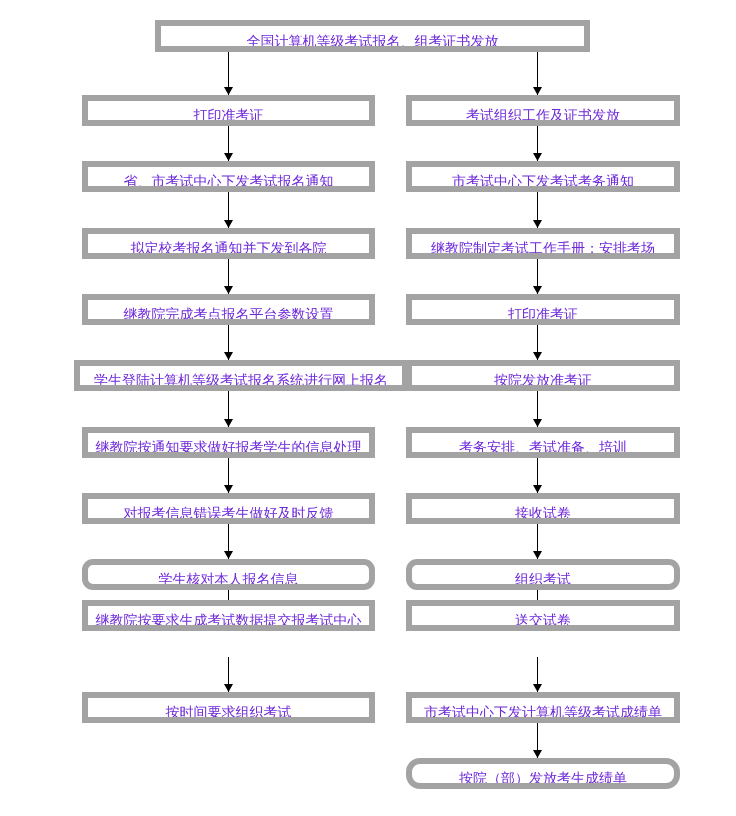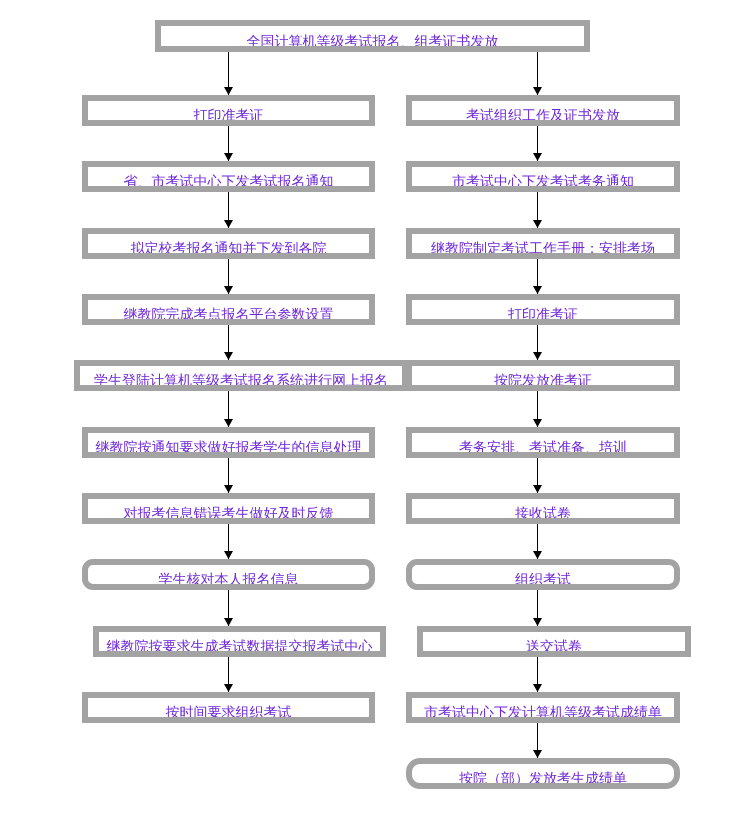--- a/index.html
+++ b/index.html
@@ -45,21 +45,21 @@
   .box.l.wide { left: 74px; width: 334px; }
   .box.r { left: 406px; width: 274px; }
   .r0  { top: 95px;  }
   .r1  { top: 161px; }
   .r2  { top: 228px; }
   .r3  { top: 294px; }
   .r4  { top: 360px; }
   .r5  { top: 427px; }
   .r6  { top: 493px; }
   .r7  { top: 559px; border-radius: 11px; }
-  .r8  { top: 626px; margin-left: 11px; }
+  .r8  { top: 600px; }
   .r9  { top: 692px; }
   .r10 { top: 758px; border-radius: 14px; }
 </style>
 </head>
 <body>
 
 <div class="canvas">
 
   <svg class="connectors" width="736" height="816" viewBox="0 0 736 816">
     <defs>

